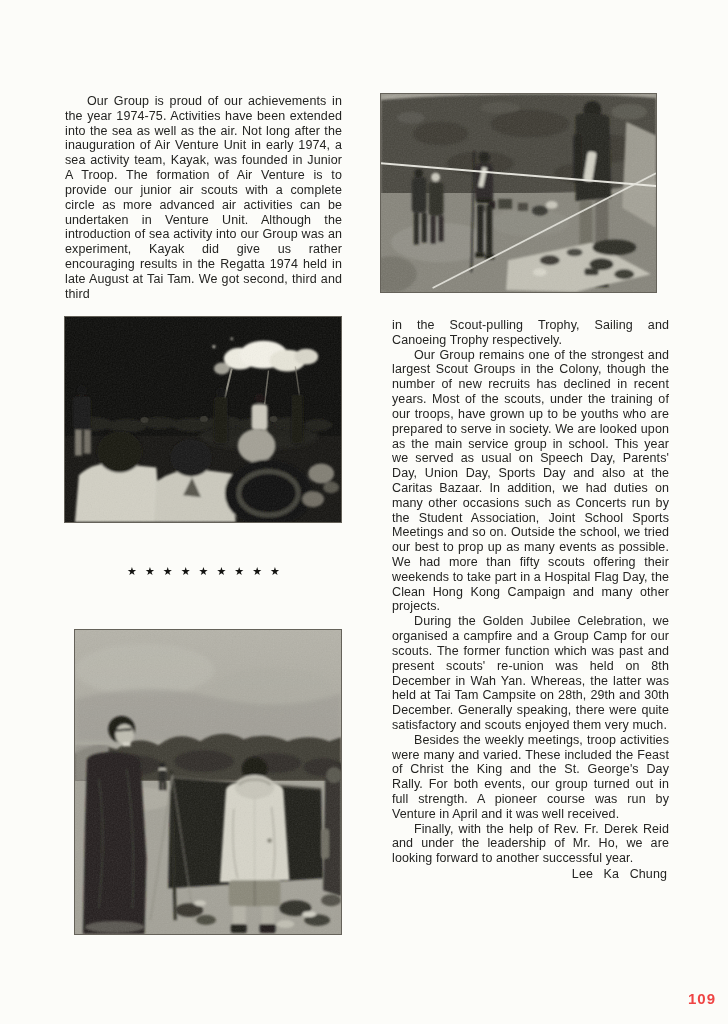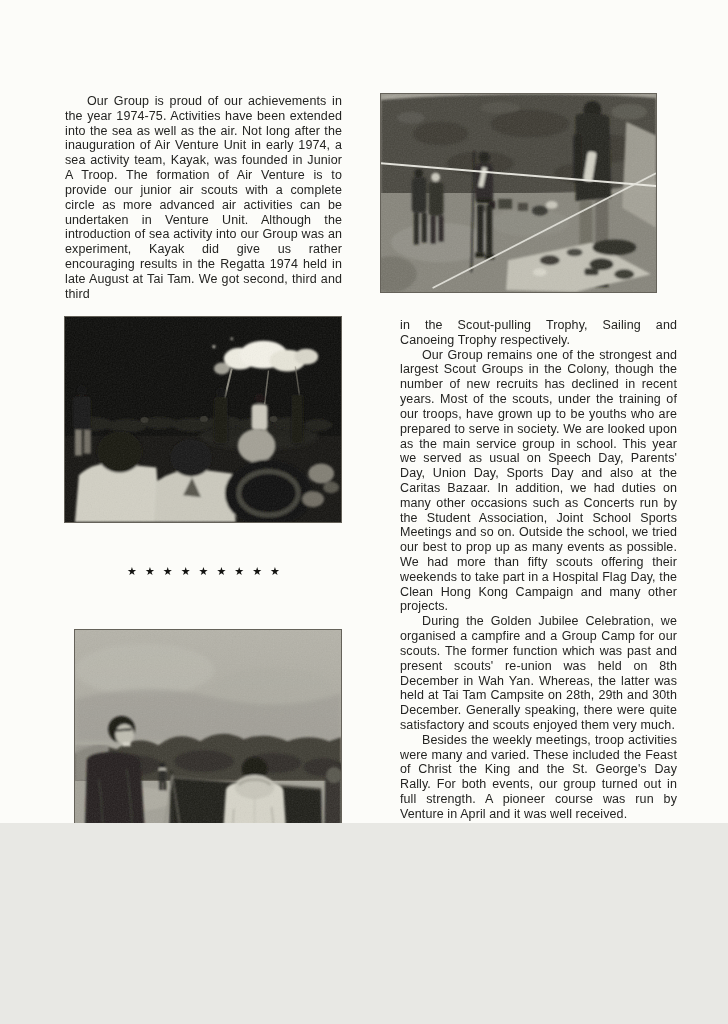--- a/index.html
+++ b/index.html
@@ -1,29 +1,29 @@
 <!DOCTYPE html>
 <html><head>
 <meta charset="utf-8">
 <title>109</title>
 <style>
   html,body{margin:0;padding:0;background:#e8e8e4;}
   .page{
-    position:relative;width:728px;height:823px;margin:0 auto;
+    position:relative;width:728px;height:1024px;margin:0 auto;
     background:#fcfcf9;overflow:hidden;
     font-family:"Liberation Sans",sans-serif;color:#242422;
   }
   .textcol{
     position:absolute;text-align:justify;
     font-size:12.5px;line-height:14.82px;letter-spacing:0.1px;
   }
   .textcol p{margin:0;text-indent:22px;}
   .left-col{left:65px;top:94px;width:277px;}
   .left-col p{text-align-last:justify;}
-  .right-col{left:400px;top:318px;width:277px;}
+  .right-col{left:392px;top:318px;width:277px;}
   .right-col p:first-child{text-indent:0;}
   .signature{
     text-align:right;text-align-last:right !important;
     text-indent:0 !important;word-spacing:7px;padding-right:2px;margin-top:1px !important;
   }
   .stars{
     position:absolute;left:65px;top:565px;width:277px;height:20px;
     text-align:center;font-size:11px;letter-spacing:8px;padding-left:8px;
     box-sizing:border-box;color:#141412;
     font-family:"DejaVu Sans","Liberation Sans",sans-serif;
@@ -299,18 +299,19 @@
       </g>
       <rect width="268" height="306" filter="url(#grain)" opacity="0.15"></rect>
     </svg>
   </figure>
 
   <div class="textcol right-col">
     <p>in the Scout-pulling Trophy, Sailing and Canoeing Trophy respectively.</p>
     <p>Our Group remains one of the strongest and largest Scout Groups in the Colony, though the number of new recruits has declined in recent years. Most of the scouts, under the training of our troops, have grown up to be youths who are prepared to serve in society. We are looked upon as the main service group in school. This year we served as usual on Speech Day, Parents' Day, Union Day, Sports Day and also at the Caritas Bazaar. In addition, we had duties on many other occasions such as Concerts run by the Student Association, Joint School Sports Meetings and so on. Outside the school, we tried our best to prop up as many events as possible. We had more than fifty scouts offering their weekends to take part in a Hospital Flag Day, the Clean Hong Kong Campaign and many other projects.</p>
     <p>During the Golden Jubilee Celebration, we organised a campfire and a Group Camp for our scouts. The former function which was past and present scouts' re-union was held on 8th December in Wah Yan. Whereas, the latter was held at Tai Tam Campsite on 28th, 29th and 30th December. Generally speaking, there were quite satisfactory and scouts enjoyed them very much.</p>
     <p>Besides the weekly meetings, troop activities were many and varied. These included the Feast of Christ the King and the St. George's Day Rally. For both events, our group turned out in full strength. A pioneer course was run by Venture in April and it was well received.</p>
+    <p>Finally, with the help of Rev. Fr. Derek Reid and under the leadership of Mr. Ho, we are looking forward to another successful year.</p>
     <p class="signature">Lee Ka Chung</p>
   </div>
 
   <div class="page-number">109</div>
 
 </div>
 
 </body></html>

